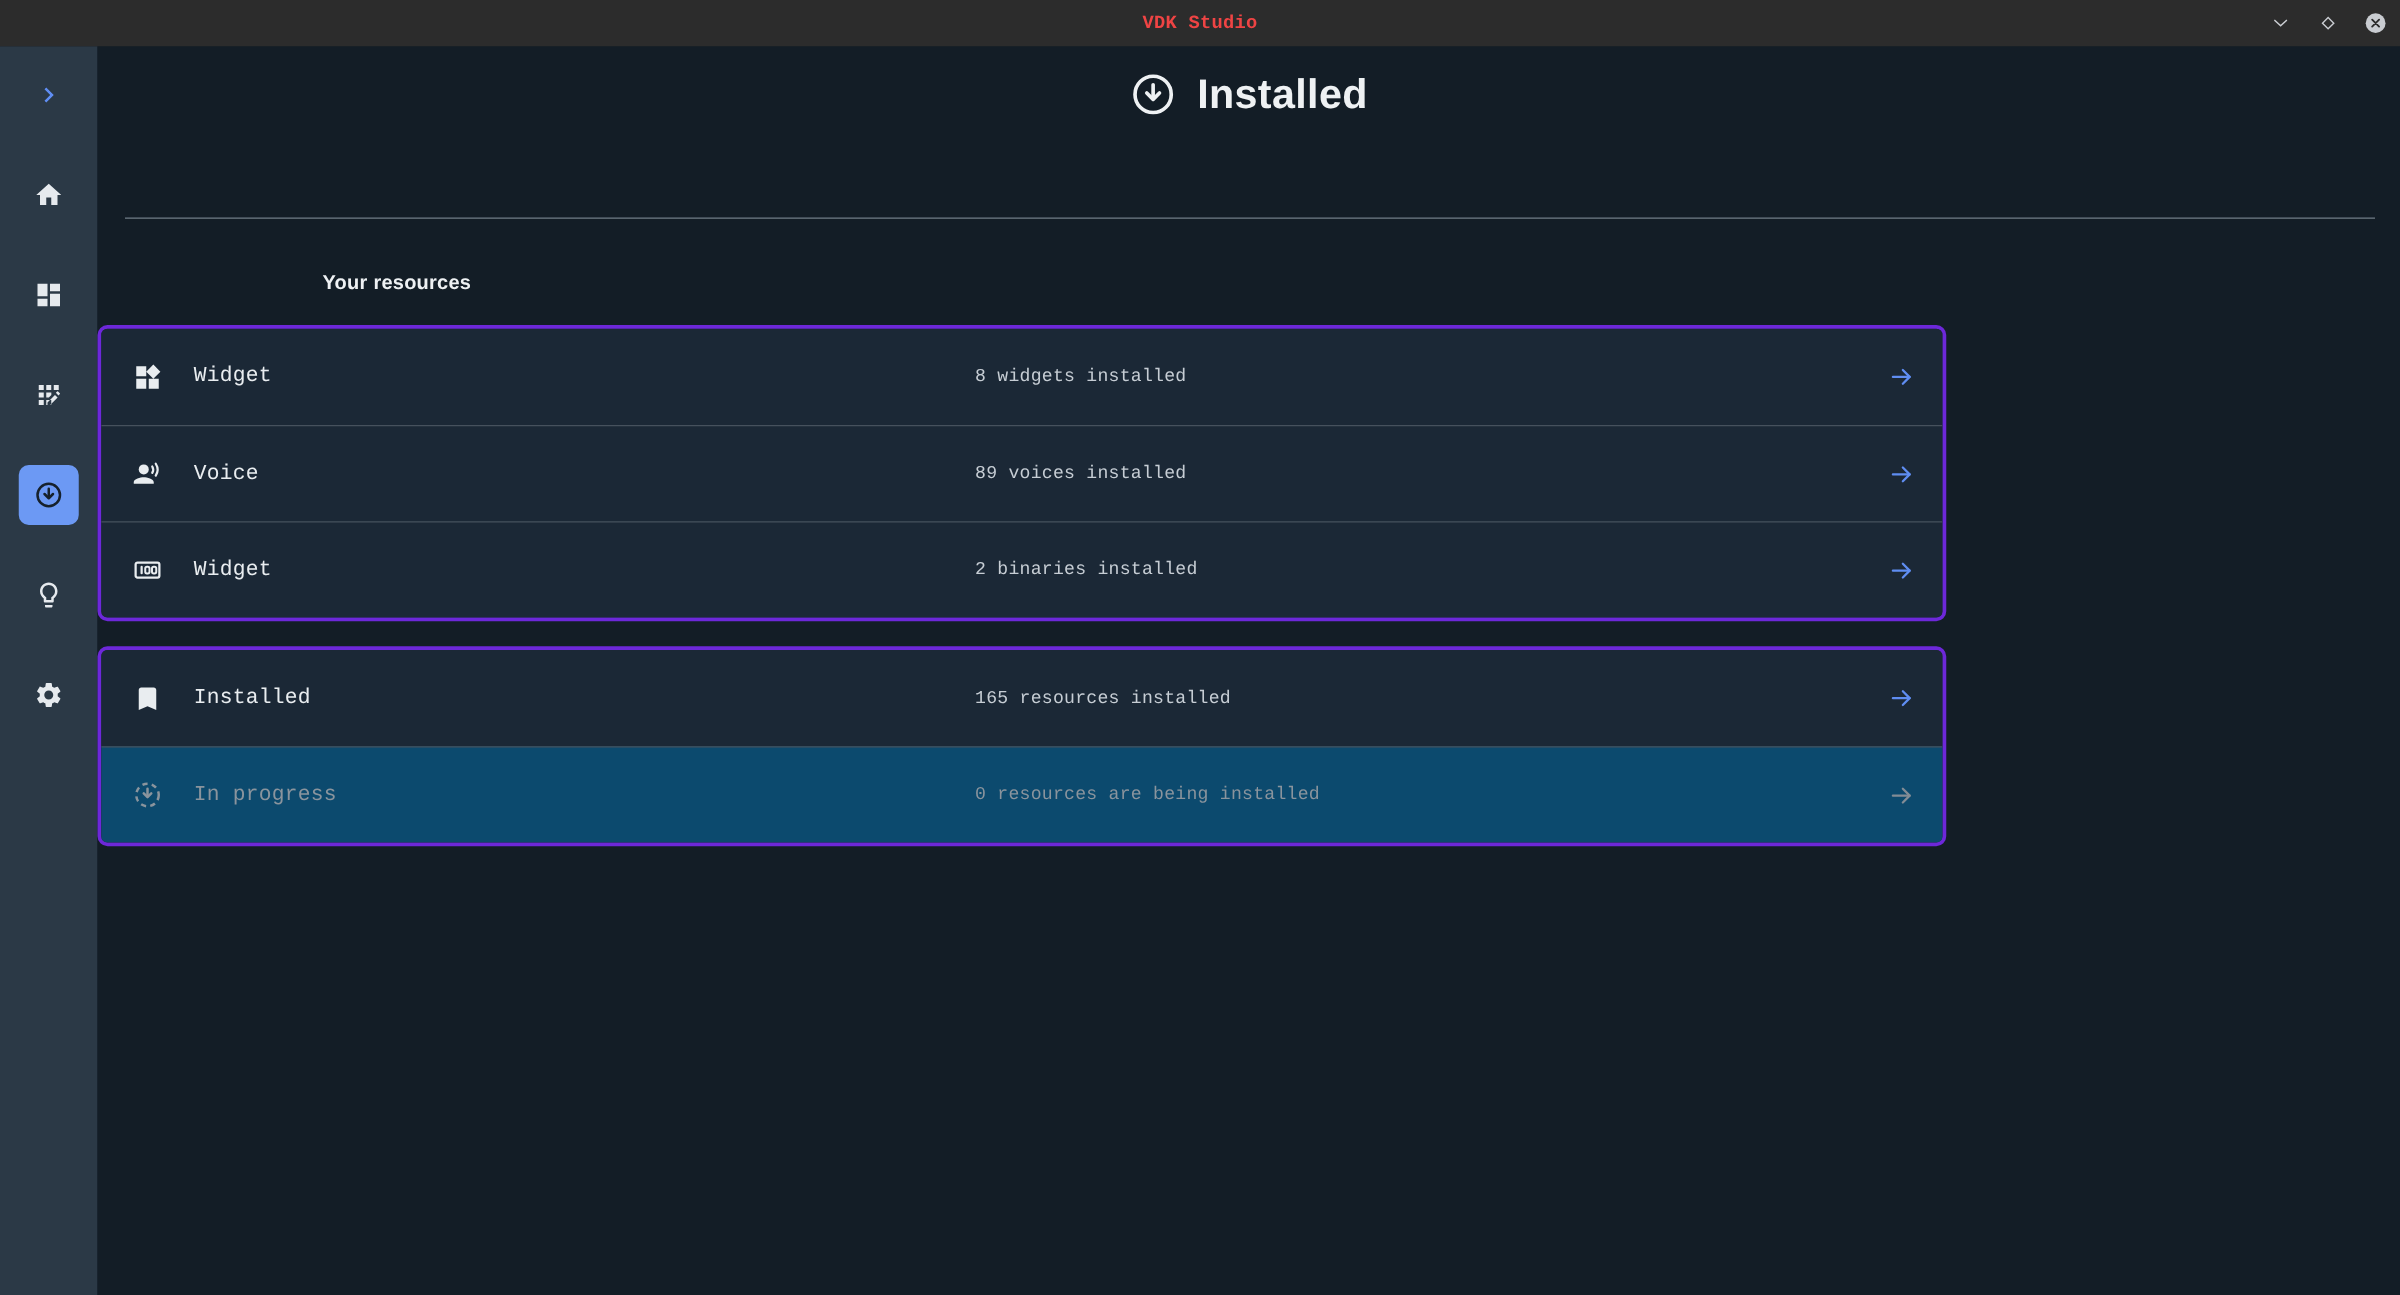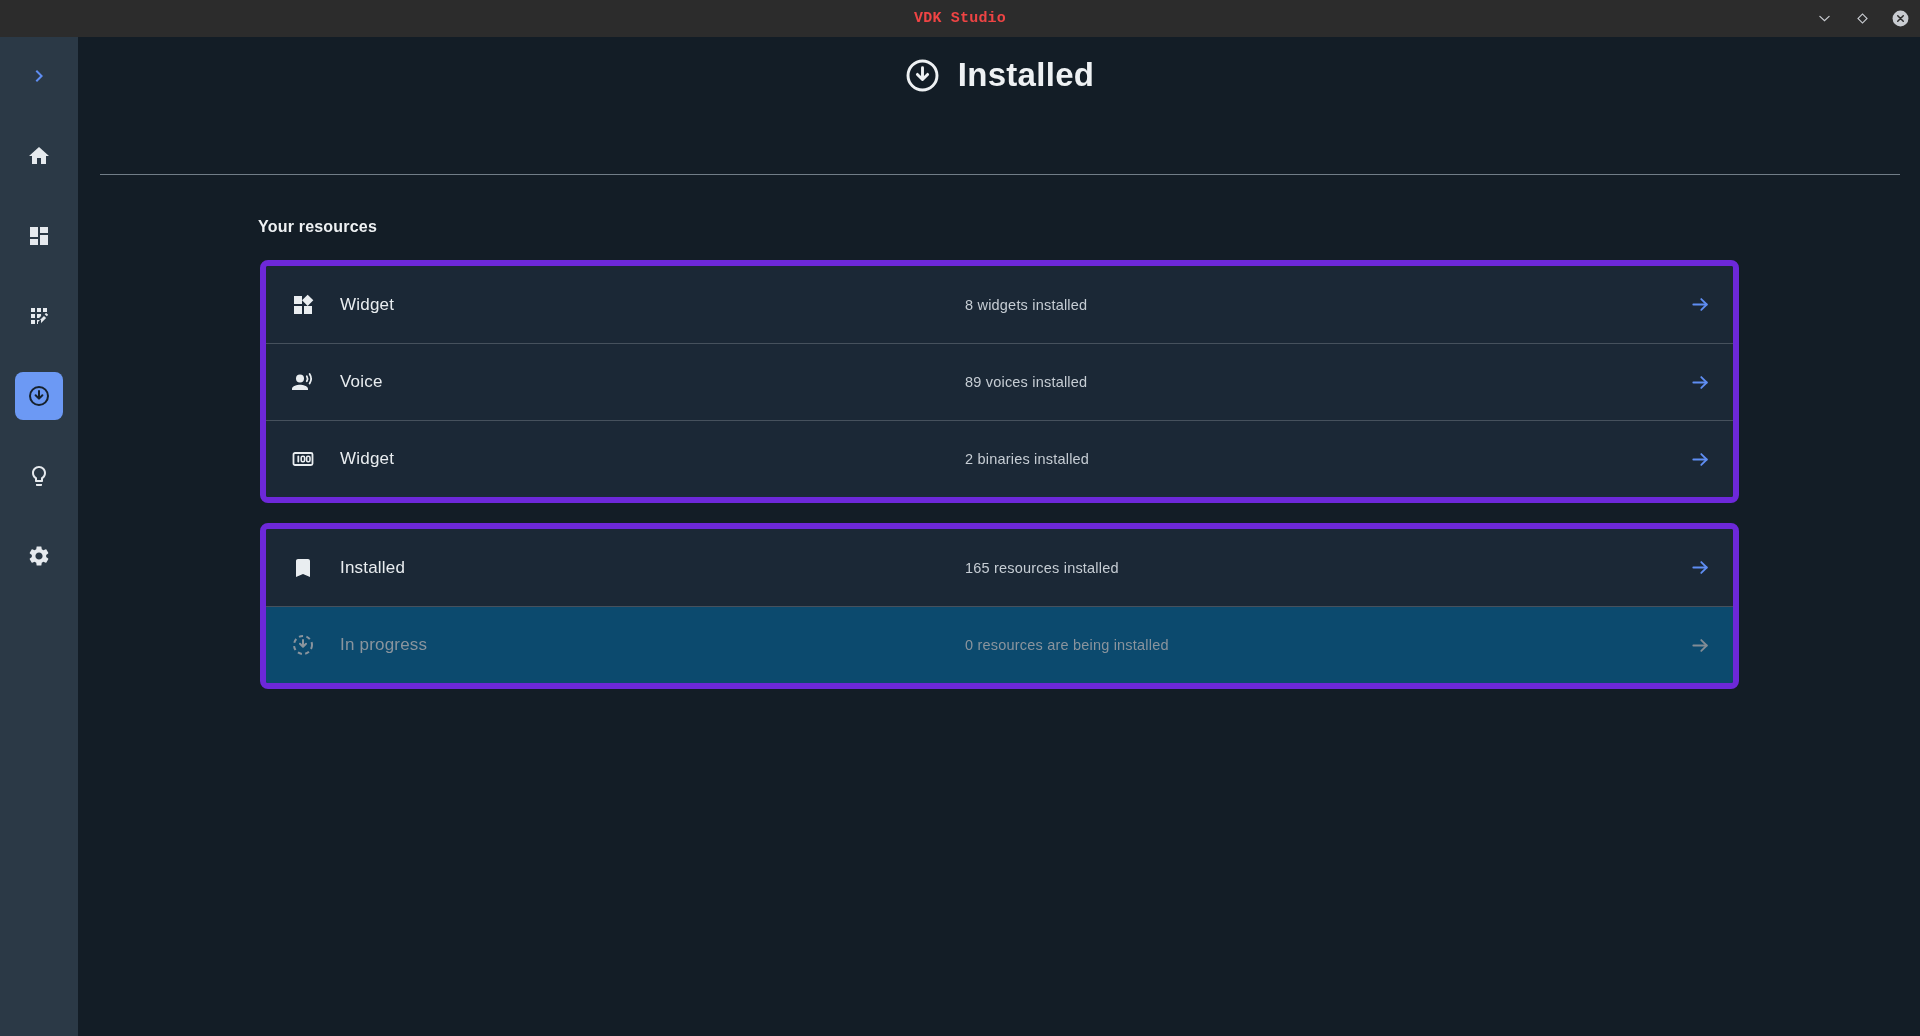--- a/index.html
+++ b/index.html
@@ -75,26 +75,26 @@
   .section-title {
     margin: 43px 0 0 180px;
     font-size: 16px;
     font-weight: bold;
     color: #eef1f3;
     letter-spacing: .2px;
   }
 
   
   .card {
-    margin-left: 182px;
     width: 1479px;
-    border: 6px solid #6d28d9;
+    border: 3px solid #6d28d9;
     border-radius: 8px;
     overflow: hidden;
     background: #1b2836;
+    font-family: Liberation Mono, monospace;
   }
   #card-resources { margin-top: 24px; }
   #card-activity  { margin-top: 20px; }
 
   .row {
     position: relative;
     height: 77px;
     display: flex;
     align-items: center;
     background: #1b2836;

